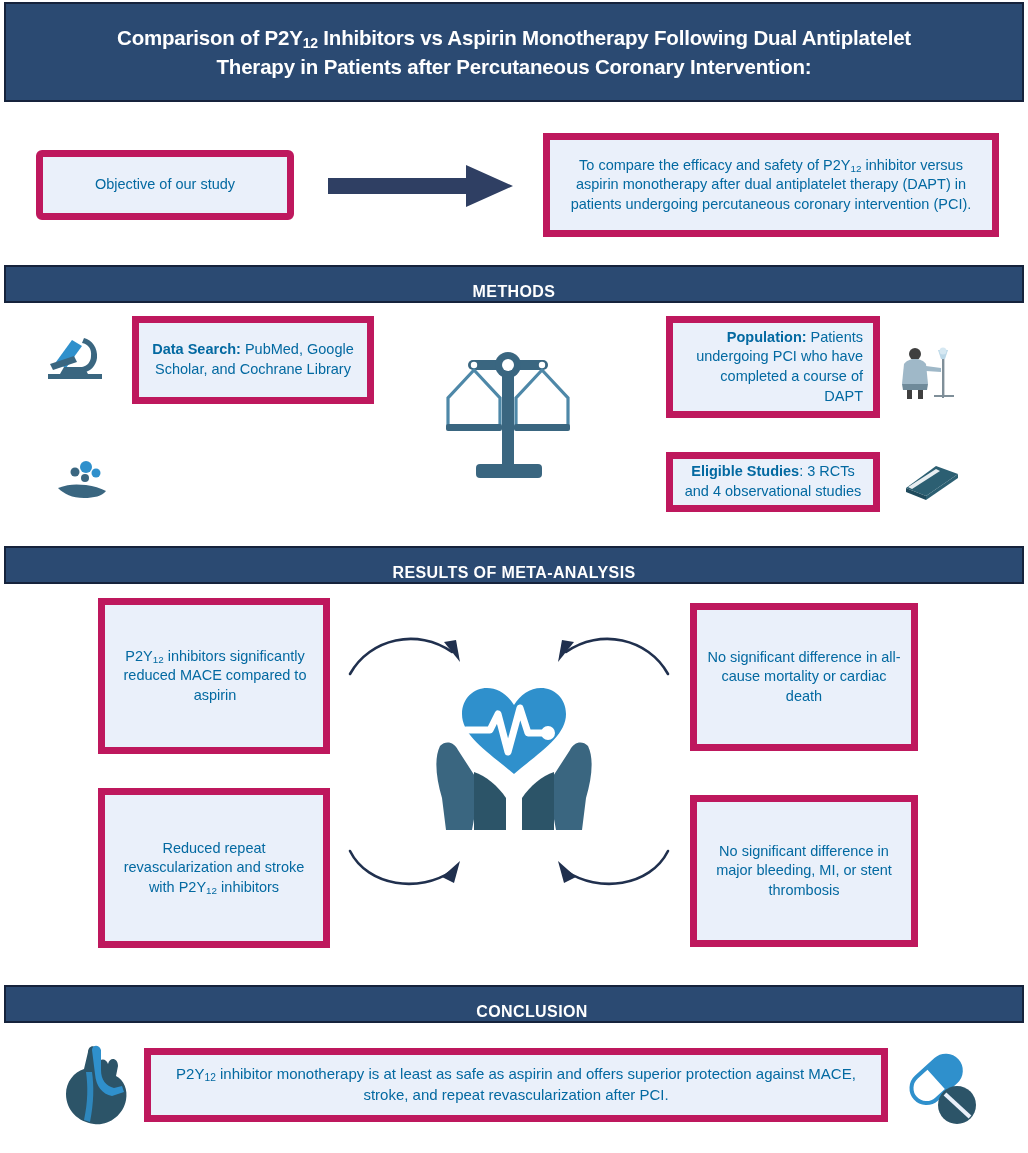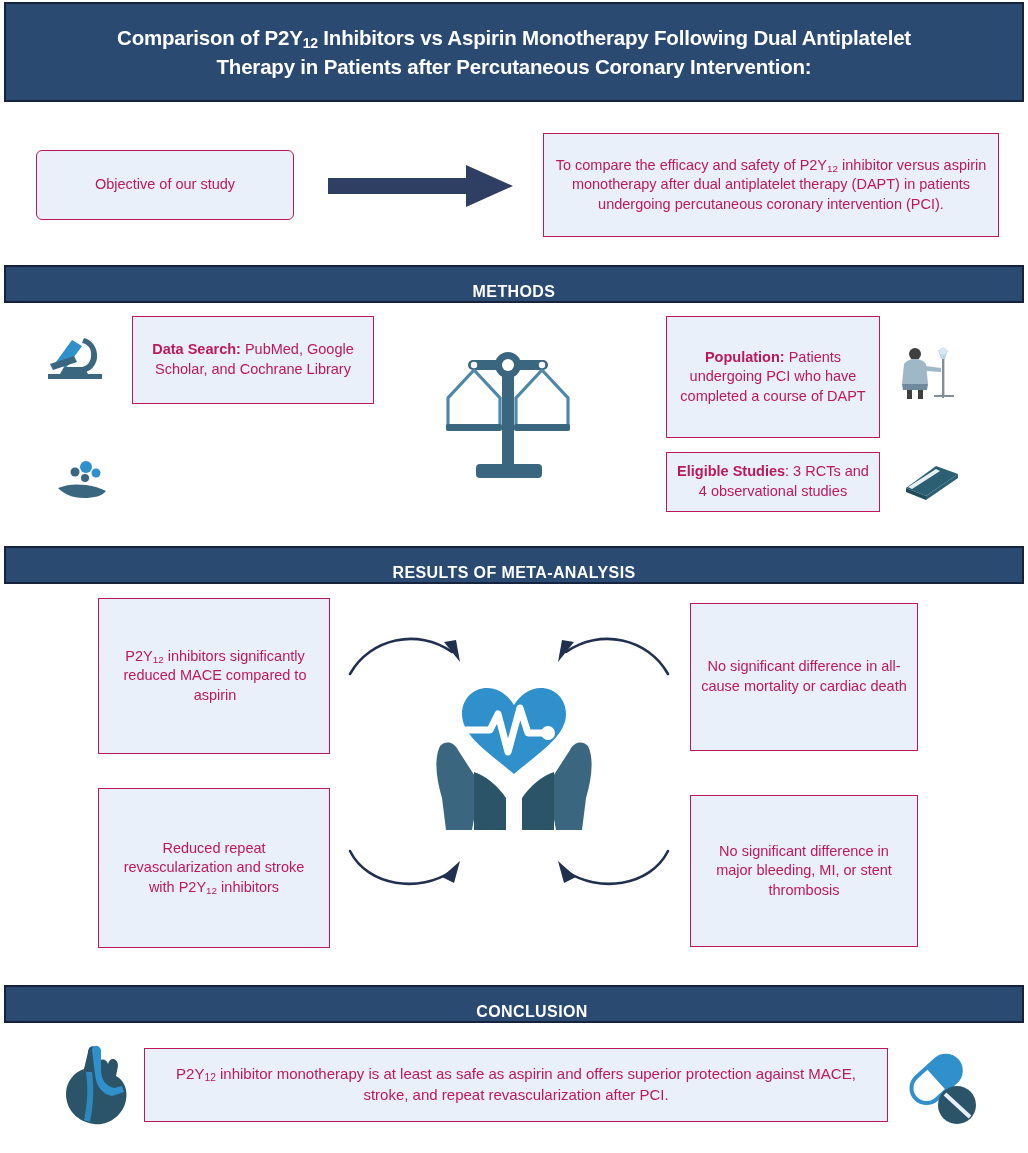--- a/index.html
+++ b/index.html
@@ -56,28 +56,28 @@
     color: #ffffff;
     font-size: 16px;
     font-weight: bold;
     letter-spacing: 0.4px;
   }
 
   
   .box {
     position: absolute;
     background: #eaf0fa;
-    border: 1px solid #be185d;
+    border: 7px solid #be185d;
     display: flex;
     align-items: center;
     justify-content: center;
     text-align: center;
     padding: 8px 10px;
     font-size: 14.5px;
-    color: #be185d;
+    color: #0369a1;
     line-height: 1.35;
   }
   .box.rounded { border-radius: 6px; }
   .box b { font-weight: bold; }
 
   
   .big-arrow { position: absolute; }
 
   
   .icon { position: absolute; }
@@ -140,21 +140,21 @@
     <circle cx="74" cy="25" r="13" fill="#3a6680"></circle>
     <circle cx="74" cy="25" r="6" fill="#ffffff"></circle>
     <circle cx="40" cy="25" r="3.2" fill="#ffffff"></circle>
     <circle cx="108" cy="25" r="3.2" fill="#ffffff"></circle>
     <path d="M40 30 L66 58 L66 86 L14 86 L14 58 Z" fill="none" stroke="#4e88a8" stroke-width="3.2"></path>
     <rect x="12" y="84" width="56" height="7" rx="2" fill="#3a6680"></rect>
     <path d="M108 30 L134 58 L134 86 L82 86 L82 58 Z" fill="none" stroke="#4e88a8" stroke-width="3.2"></path>
     <rect x="80" y="84" width="56" height="7" rx="2" fill="#3a6680"></rect>
   </svg>
 
-  <div class="box" style="left:666px; top:316px; width:214px; height:122px;">
+  <div class="box" style="left:666px; top:316px; width:214px; height:102px;text-align:right;">
     <span><b>Population:</b><span> Patients undergoing PCI who have completed a course of DAPT</span></span>
   </div>
 
   <svg class="icon" style="left:898px; top:346px;" width="62" height="56" viewBox="0 0 62 56">
     <circle cx="17" cy="8" r="6" fill="#3f3f3f"></circle>
     <path d="M6 18 C8 15 12 13 17 13 C22 13 26 15 28 18 L30 38 L4 38 Z" fill="#9fb8c8"></path>
     <path d="M4 38 L30 38 L29 44 L5 44 Z" fill="#6f8a9a"></path>
     <rect x="9" y="44" width="5" height="9" fill="#3f3f3f"></rect>
     <rect x="20" y="44" width="5" height="9" fill="#3f3f3f"></rect>
     <rect x="44" y="10" width="2.4" height="40" fill="#7f8f99"></rect>

